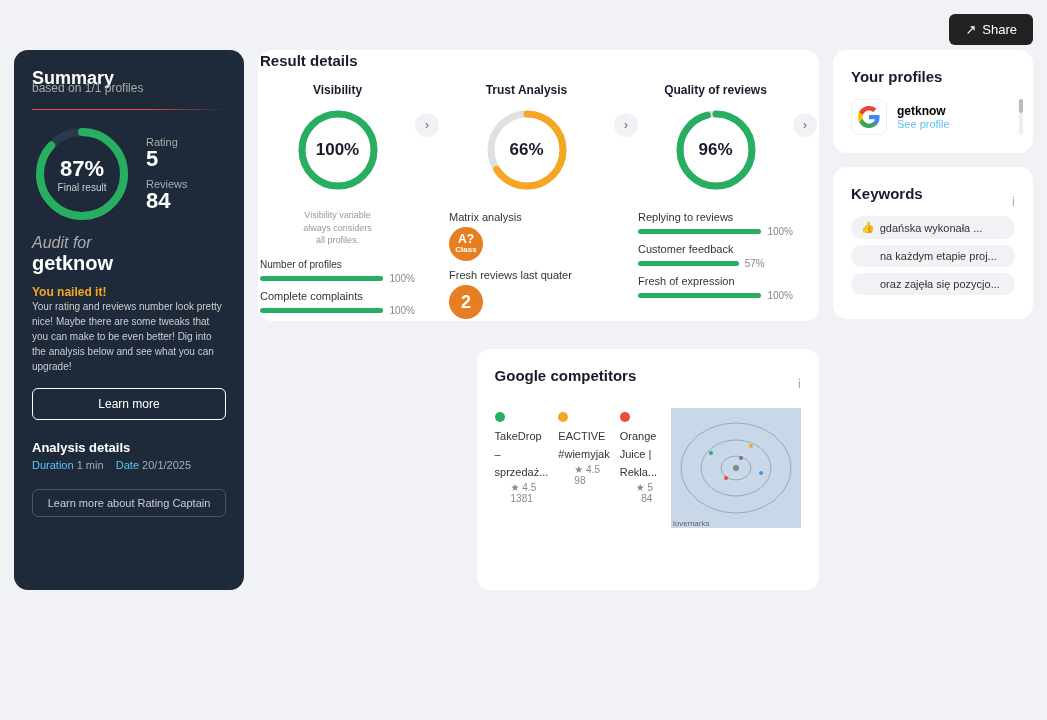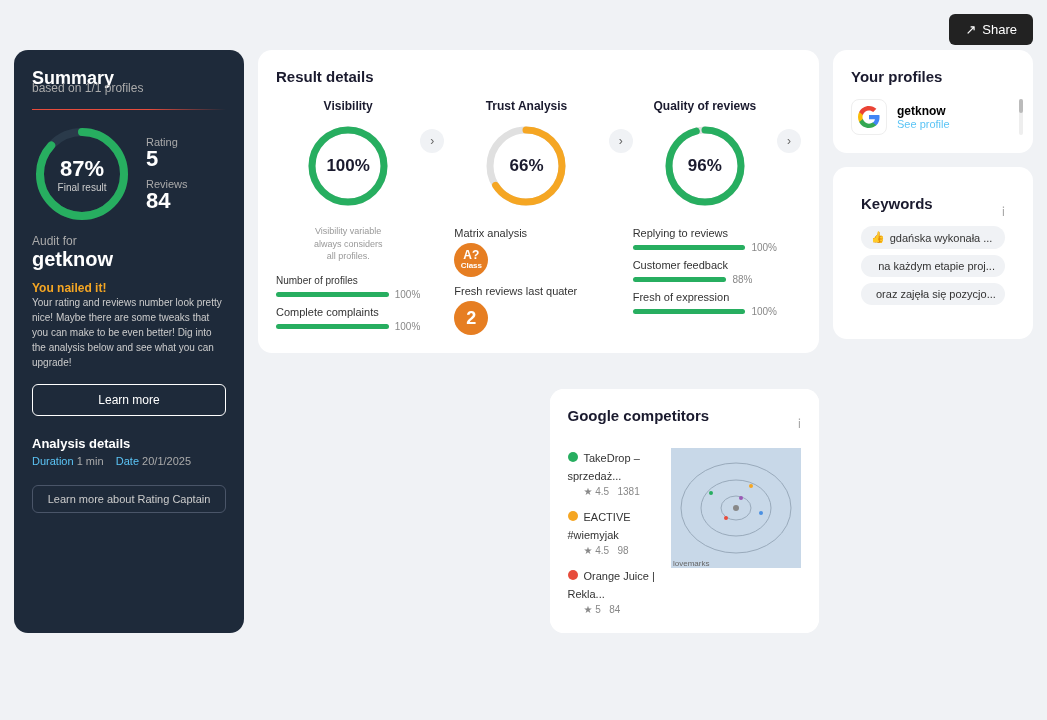--- a/index.html
+++ b/index.html
@@ -110,22 +110,23 @@
       color: #aaa;
     }
 
     .rating-info .value {
       font-size: 22px;
       font-weight: 800;
       line-height: 1;
     }
 
     .audit-for {
-      font-size: 12px;
+      font-size: 16px;
       color: #aaa;
+      font-style: italic;
     }
 
     .audit-name {
       font-size: 20px;
       font-weight: 700;
     }
 
     .nailed-it {
       color: #f5a623;
       font-size: 12px;
@@ -178,21 +179,21 @@
       width: 100%;
       font-size: 11px;
       cursor: pointer;
       margin-top: 8px;
     }
 
     
     .result-details-card {
       background: #fff;
       border-radius: 14px;
-      padding: 18px;
+      padding: 2px;
       grid-column: 2;
       grid-row: 1;
     }
 
     .card-title {
       font-size: 15px;
       font-weight: 700;
       margin-bottom: 14px;
       color: #1a1a2e;
     }
@@ -406,21 +407,21 @@
     }
 
     .competitors-layout {
       display: flex;
       gap: 14px;
     }
 
     .competitors-list {
       flex: 1;
       display: flex;
-      flex-direction: column;
+      flex-direction: row;
       gap: 10px;
     }
 
     .competitor-item {
       display: flex;
       flex-direction: column;
       gap: 2px;
     }
 
     .competitor-dot {
@@ -507,21 +508,21 @@
 
     .col-middle {
       display: flex;
       flex-direction: column;
       gap: 14px;
     }
 
     .bottom-two-col {
       display: grid;
       grid-template-columns: 1fr 1fr;
-      gap: 22px;
+      gap: 14px;
     }
 
     .visibility-note {
       font-size: 9px;
       color: #999;
       text-align: center;
       margin-top: 6px;
       max-width: 80px;
       line-height: 1.4;
     }
@@ -656,21 +657,21 @@
           </div>
           <div style="margin-top:8px;width:100%;">
             <div style="font-size:11px;color:#333;font-weight:500;">Replying to reviews</div>
             <div style="display:flex;align-items:center;gap:6px;margin-top:3px;">
               <div style="height:5px;background:#27ae60;border-radius:3px;width:80%;"></div>
               <span style="font-size:10px;color:#888;">100%</span>
             </div>
             <div style="font-size:11px;color:#333;font-weight:500;margin-top:6px;">Customer feedback</div>
             <div style="display:flex;align-items:center;gap:6px;margin-top:3px;">
               <div style="height:5px;background:#27ae60;border-radius:3px;width:65%;"></div>
-              <span style="font-size:10px;color:#888;">88%</span>
+              <span style="font-size:10px;color:#888;">57%</span>
             </div>
             <div style="font-size:11px;color:#333;font-weight:500;margin-top:6px;">Fresh of expression</div>
             <div style="display:flex;align-items:center;gap:6px;margin-top:3px;">
               <div style="height:5px;background:#27ae60;border-radius:3px;width:80%;"></div>
               <span style="font-size:10px;color:#888;">100%</span>
             </div>
           </div>
         </div>
 
         <button class="next-btn">›</button>
@@ -789,21 +790,21 @@
             <div class="profile-name">getknow</div>
             <div class="see-profile">See profile</div>
           </div>
         </div>
         <div class="scrollbar-track">
           <div class="scrollbar-thumb"></div>
         </div>
       </div>
     </div>
 
-    <div style="background:#fff;border-radius:14px;padding:28px;">
+    <div style="background:#fff;border-radius:14px;padding:18px;">
       <div class="card-title-row">
         <span class="card-title">Keywords</span>
         <span class="info-icon">ℹ</span>
       </div>
       <div class="keyword-tag">
         <span>👍</span>
         <span>gdańska wykonała ...</span>
       </div>
       <div class="keyword-tag">
         <span style="width:14px;display:inline-block;"></span>

